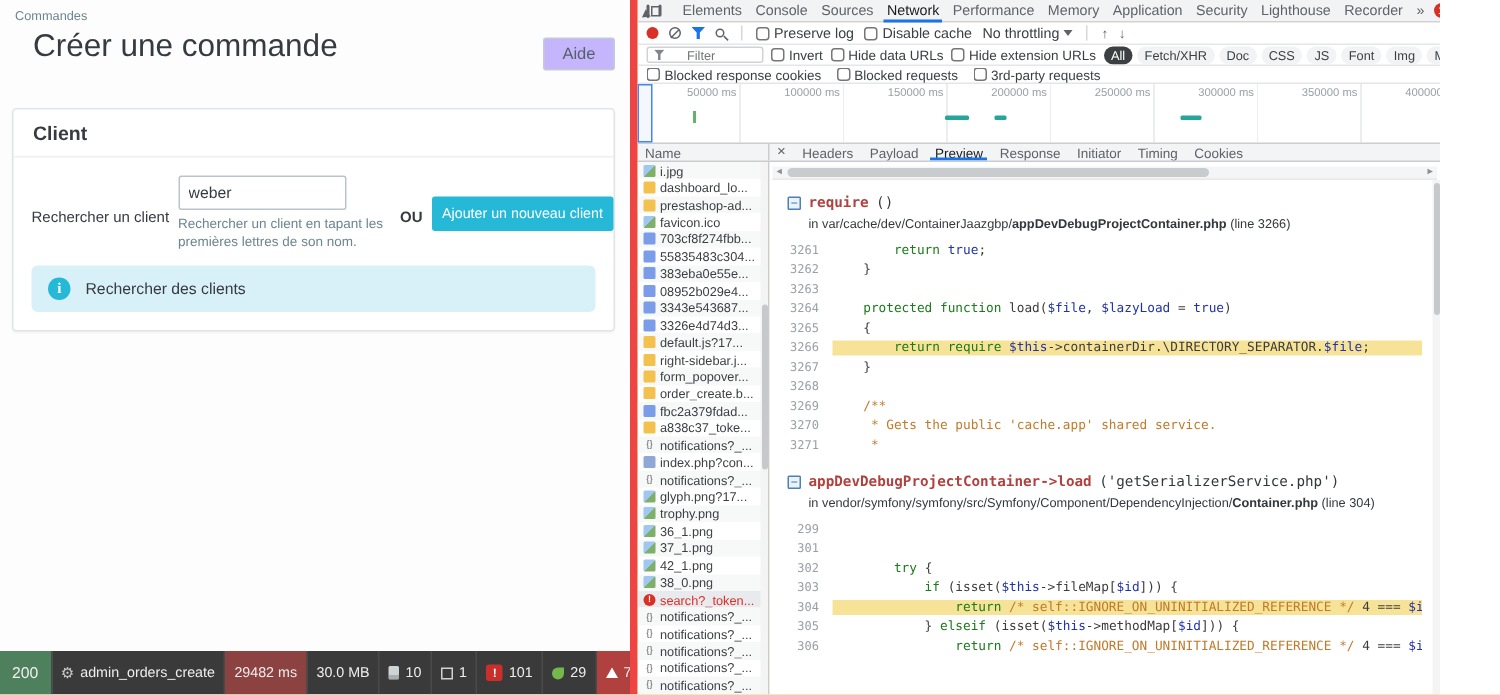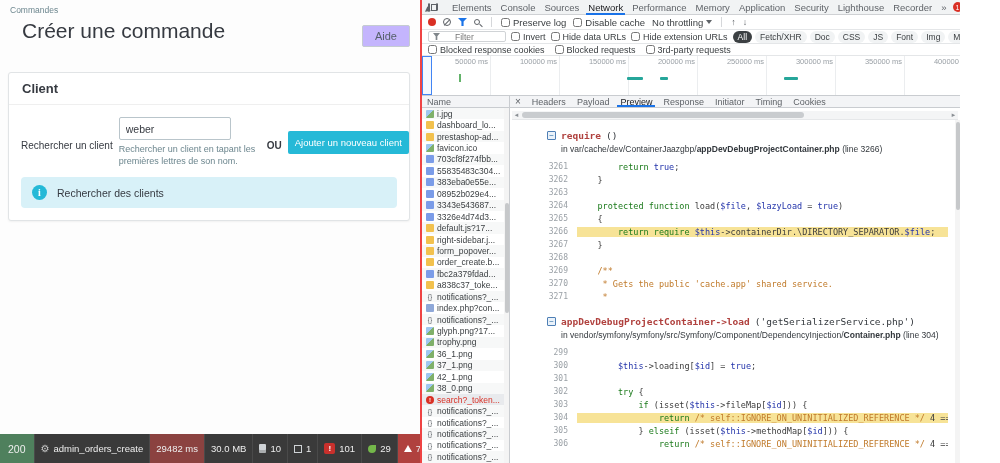--- a/index.html
+++ b/index.html
@@ -41,21 +41,21 @@
   .sf-ic-doc { width:7px; height:9px; background:#cfd3d6; border-radius:1px;
                box-shadow: inset 0 2px 0 #3a3a3a00, inset 0 -3px 0 rgba(58,58,58,.25); }
   .sf-ic-box { width:8px; height:8px; border:1px solid #cfd3d6; }
   .sf-ic-warn { width:11px; height:11px; border-radius:2px; background:#c9302c; color:#fff; font-size:8px; font-weight:bold;
                 display:flex; align-items:center; justify-content:center; }
   .sf-ic-warn::before { content:"!"; }
   .sf-ic-twig { width:8px; height:8px; background:#74b74a; border-radius:50% 0 50% 50%; }
   .sf-ic-exc { width:0; height:0; border-left:4px solid transparent; border-right:4px solid transparent; border-bottom:7px solid #fff; }
 
   
-  .devtools { position:absolute; left:420px; top:0; width:540px; height:463px; border-left:2px solid #ef4444; background:#fdba74;
+  .devtools { position:absolute; left:420px; top:0; width:540px; height:463px; border-left:5px solid #ef4444; background:#fdba74;
               color:#3c4043; font-size:10px; overflow:hidden; }
   .dt-row { display:flex; align-items:center; }
 
   .dt-tabs { height:15px; background:#f1f3f4; border-bottom:1px solid #cfd1d4; font-size:9.5px; color:#5f6368; padding:0 3px; gap:1px; }
   .i-inspect { width:9px; height:9px; border:1px solid #5f6368; border-radius:1px; position:relative; margin:0 3px; }
   .i-inspect::after { content:""; position:absolute; right:-2px; bottom:-2px; border-left:5px solid #5f6368;
                       border-top:3px solid transparent; border-bottom:3px solid transparent; transform:rotate(25deg); }
   .i-device { width:10px; height:8px; border:1px solid #5f6368; border-radius:1px; position:relative; margin:0 4px 0 2px; }
   .i-device::after { content:""; position:absolute; right:0px; top:0px; width:4px; height:5px; background:#f1f3f4; border:1px solid #5f6368; }
   .dt-vsep { width:1px; height:10px; background:#d5d7da; margin:0 2px; }
@@ -133,21 +133,21 @@
 
   .preview-pane { flex:1; position:relative; background:#fff; overflow:hidden; }
   .h-scrollbar { display:flex; align-items:center; height:9px; background:#f4f5f6; border-bottom:1px solid #e6e8ea; margin:3px 2px 0 2px; }
   .hs-arrow { width:9px; font-size:6px; color:#8b9095; text-align:center; cursor:pointer; line-height:9px; }
   .hs-track { flex:1; height:7px; position:relative; }
   .hs-thumb { position:absolute; left:1px; top:0.5px; width:66%; height:6px; background:#c9cccf; border-radius:3px; }
   .v-scrollbar { position:absolute; right:0; top:12px; width:5px; height:calc(100% - 12px); background:#f4f4f4; }
   .v-thumb { position:absolute; right:0.5px; top:2px; width:4px; height:88px; background:#c6c8ca; border-radius:2px; }
 
   .preview-content { padding:10px 12px 0 12px; }
-  .frame { margin-bottom:13px;margin-left:25px; }
+  .frame { margin-bottom:13px; }
   .frame-head { display:flex; align-items:center; gap:5px; font-size:10px; }
   .toggle { width:9px; height:9px; flex:none; border:1px solid #4e7fb5; background:#eaf2fa; color:#2d6da3; font-size:8px;
             line-height:7px; text-align:center; cursor:pointer; border-radius:1px; }
   .toggle::before { content:"−"; }
   .fn-name { color:#b0413e; font-weight:bold; font-family:"DejaVu Sans Mono", monospace; font-size:9.5px; }
   .fn-args { color:#33383d; font-family:"DejaVu Sans Mono", monospace; font-size:9.5px; }
   .frame-loc { margin:3px 0 6px 14px; font-size:8.5px; color:#33383d; }
   .frame-loc .loc-file { font-weight:bold; }
   .code-block { font-family:"DejaVu Sans Mono", monospace; }
   .code-line { display:flex; align-items:center; height:13px; }
@@ -504,24 +504,20 @@
               <span>in</span>
               <span class="loc-path">vendor/symfony/symfony/src/Symfony/Component/DependencyInjection/</span><span class="loc-file">Container.php</span>
               <span>(line 304)</span>
             </div>
             <div class="code-block">
                 <div class="code-line">
                   <span class="ln">299</span>
                   <span class="code-text"></span>
                 </div>
                 <div class="code-line">
-                  <span class="ln">300</span>
-                  <span class="code-text"><span class="tok-v">        $this</span><span class="tok-d">-&gt;loading[</span><span class="tok-v">$id</span><span class="tok-d">] = </span><span class="tok-v">true</span><span class="tok-d">;</span></span>
-                </div>
-                <div class="code-line">
                   <span class="ln">301</span>
                   <span class="code-text"></span>
                 </div>
                 <div class="code-line">
                   <span class="ln">302</span>
                   <span class="code-text"><span class="tok-k">        try </span><span class="tok-d">{</span></span>
                 </div>
                 <div class="code-line">
                   <span class="ln">303</span>
                   <span class="code-text"><span class="tok-k">            if </span><span class="tok-d">(isset(</span><span class="tok-v">$this</span><span class="tok-d">-&gt;fileMap[</span><span class="tok-v">$id</span><span class="tok-d">])) {</span></span>

